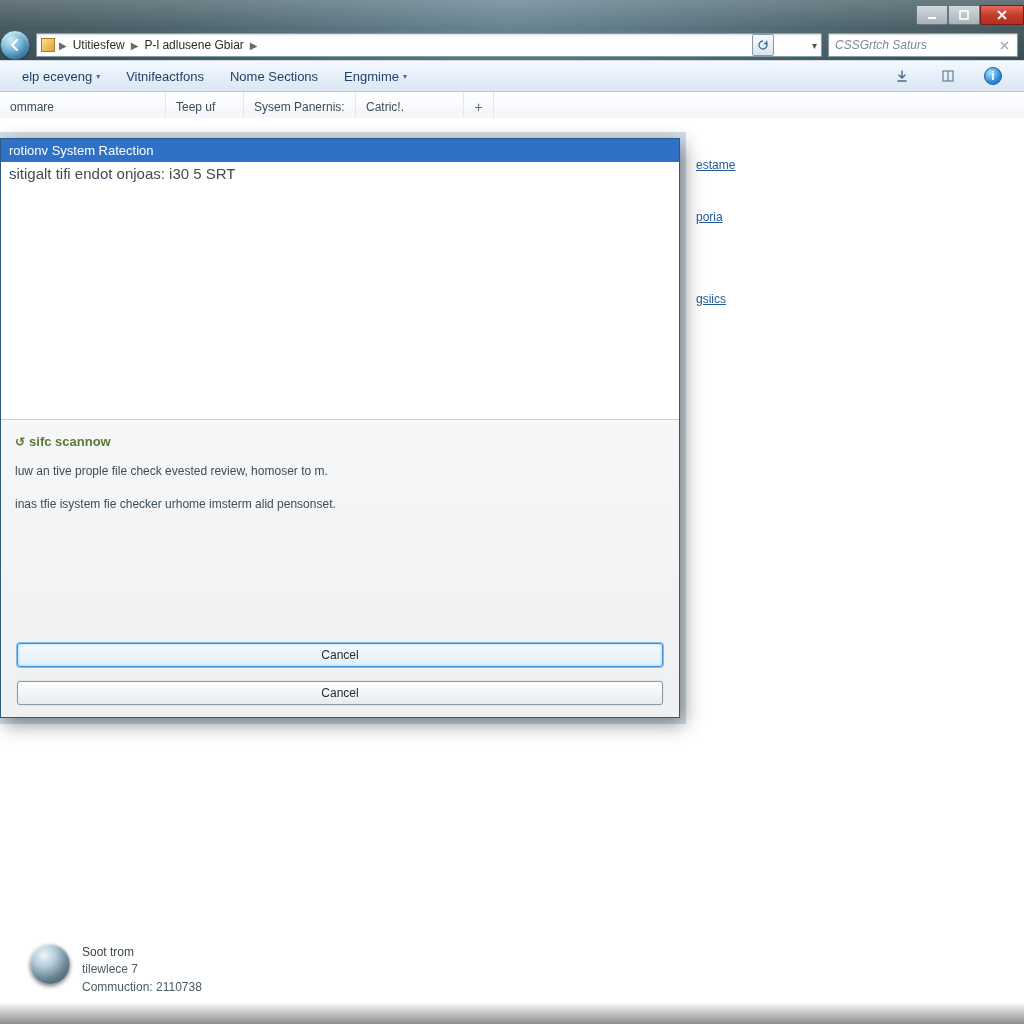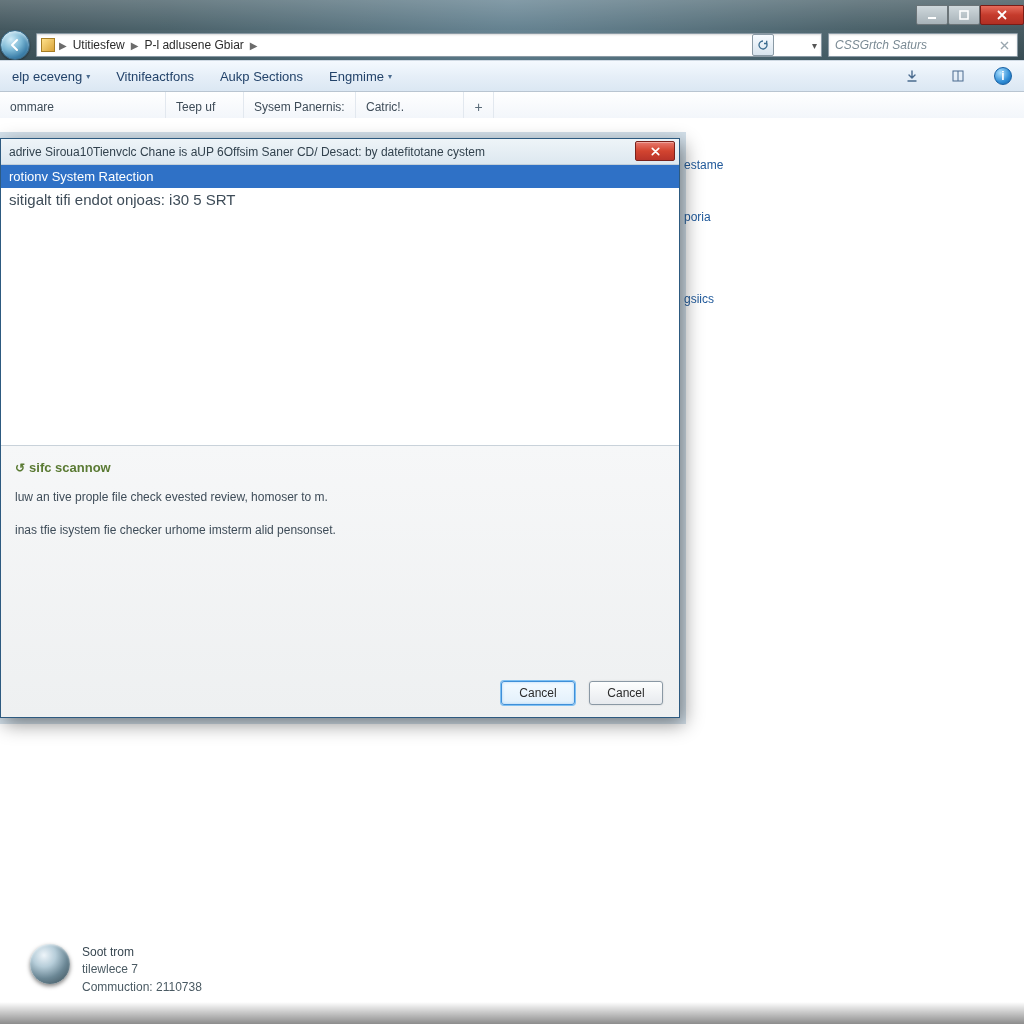--- a/index.html
+++ b/index.html
@@ -64,21 +64,21 @@
     width: 190px; height: 24px; background: #fff; border: 1px solid #8a9aa5; border-radius: 1px;
     display: flex; align-items: center; padding: 0 6px; font-size: 12px; color: #7a8a94; font-style: italic;
     box-shadow: inset 0 1px 2px rgba(0,0,0,.15);
   }
 
   
   .toolbar {
     position: absolute; top: 60px; left: 0; right: 0; height: 32px;
     background: linear-gradient(to bottom, #f4f9fe 0%, #e6eff8 50%, #dbe7f3 100%);
     border-top: 1px solid #cfd9e3; border-bottom: 1px solid #b9c5d1;
-    display: flex; align-items: center; padding: 0 12px; gap: 26px;
+    display: flex; align-items: center; padding: 0 22px; gap: 26px;
     font-size: 13px; color: #23436a;
   }
   .toolbar .tbitem { display: flex; align-items: center; gap: 4px; }
   .toolbar .tbitem .drop { font-size: 8px; color: #4a6b8f; }
   .toolbar .spacer { flex: 1; }
   .toolbar .ticon {
     width: 20px; height: 20px; display:flex; align-items:center; justify-content:center;
     color: #4a6b8f; font-size: 14px;
   }
   .help-icon {
@@ -97,21 +97,21 @@
   }
   .colheaders .col { padding: 0 10px; border-right: 1px solid #e2e8ef; height: 100%; display:flex; align-items:center;}
   .colheaders .plus { width: 30px; text-align: center; justify-content:center; font-size: 14px; color: #5a6b78;}
 
   
   .explorer-content {
     position: absolute; top: 118px; left: 0; right: 0; height: 250px;
     background: #fff; font-size: 12px; color: #215a9b;
     padding-left: 680px; padding-top: 36px;
   }
-  .explorer-content div { padding: 4px 4px; }
+  .explorer-content div { padding: 4px 16px; text-decoration: underline; }
 
   
   .dialog {
     position: absolute; left: 0; top: 138px; width: 680px; height: 580px;
     background: #fff; border: 1px solid #2d5a80;
     box-shadow: 4px 6px 18px rgba(0,0,0,.45), 0 0 0 6px rgba(80,130,170,.25);
     display: flex; flex-direction: column;
   }
   .dlg-titlebar {
     height: 26px; background: linear-gradient(to bottom, #eef4f8, #dde8f0);
@@ -135,21 +135,21 @@
   .dlg-midgap { flex: 0 0 230px; background:#fff; border-bottom: 1px solid #c9d2da; }
   .dlg-lower {
     flex: 1; background: linear-gradient(to bottom, #f6f7f8, #eef0f1);
     padding: 14px 14px 10px; font-size: 12px; color: #3e4c58;
     display:flex; flex-direction:column;
   }
   .sfc-line { display:flex; align-items:center; gap:4px; color: #5a7a33; font-weight: 600; font-size: 13px; margin-bottom: 14px;}
   .sfc-line .shield-icon, .sfc-line .uac-icon { font-size: 12px; }
   .dlg-lower p { margin: 0 0 16px; color: #3e4c58; font-size: 12px; line-height: 1.45; }
   .dlg-btnrow {
-    margin-top: auto; display: flex; justify-content: flex-end; gap: 14px; padding: 6px 2px 2px;
+    margin-top: auto; display: flex; justify-content: flex-end; gap: 14px; padding: 6px 2px 2px; flex-direction: column;
   }
   .dlg-btn {
     min-width: 74px; height: 24px; font-size: 12px; color: #2b2b2b;
     background: linear-gradient(to bottom, #fdfefe, #e7eaee);
     border: 1px solid #8a98a4; border-radius: 3px;
     display:flex; align-items:center; justify-content:center;
     box-shadow: 0 0 2px rgba(0,0,0,.15);
   }
   .dlg-btn.primary {
     border-color: #3f8fd8;
@@ -238,21 +238,21 @@
 
 <div class="toolbar">
   <div class="tbitem">
     <span>elp eceveng</span>
     <span class="drop">▾</span>
   </div>
   <div class="tbitem">
     <span>Vitnifeactfons</span>
   </div>
   <div class="tbitem">
-    <span>Aukp Sections</span>
+    <span>Nome Sections</span>
   </div>
   <div class="tbitem">
     <span>Engmime</span>
     <span class="drop">▾</span>
   </div>
   <div class="spacer"></div>
   <div class="ticon">
     <svg width="14" height="14" viewBox="0 0 14 14">
         <path d="M7 2v7M4 6l3 3 3-3M3 12h8" stroke="#4a6b8f" stroke-width="1.4" fill="none" stroke-linecap="round"></path>
       </svg>
@@ -288,28 +288,20 @@
 
 <div class="explorer-content">
   <div>estame</div>
   <div style="height:30px"></div>
   <div>poria</div>
   <div style="height:60px"></div>
   <div>gsiics</div>
 </div>
 
 <div class="dialog">
-  <div class="dlg-titlebar">
-    <span>adrive Siroua10Tienvclc Chane is aUP 6Offsim Saner CD/ Desact: by datefitotane cystem</span>
-    <div class="dlg-close">
-      <svg viewBox="0 0 12 12">
-          <path d="M2.5 2.5L9.5 9.5M9.5 2.5L2.5 9.5" stroke="#fff" stroke-width="1.8" stroke-linecap="round"></path>
-        </svg>
-    </div>
-  </div>
   <div class="dlg-bluebar">
     <span>rotionv System Ratection</span>
   </div>
   <div class="dlg-subline">
     <span>sitigalt tifi endot onjoas: i30 5 SRT</span>
   </div>
   <div class="dlg-midgap"></div>
   <div class="dlg-lower">
     <div class="sfc-line">
       <span class="shield-icon">↺</span>

